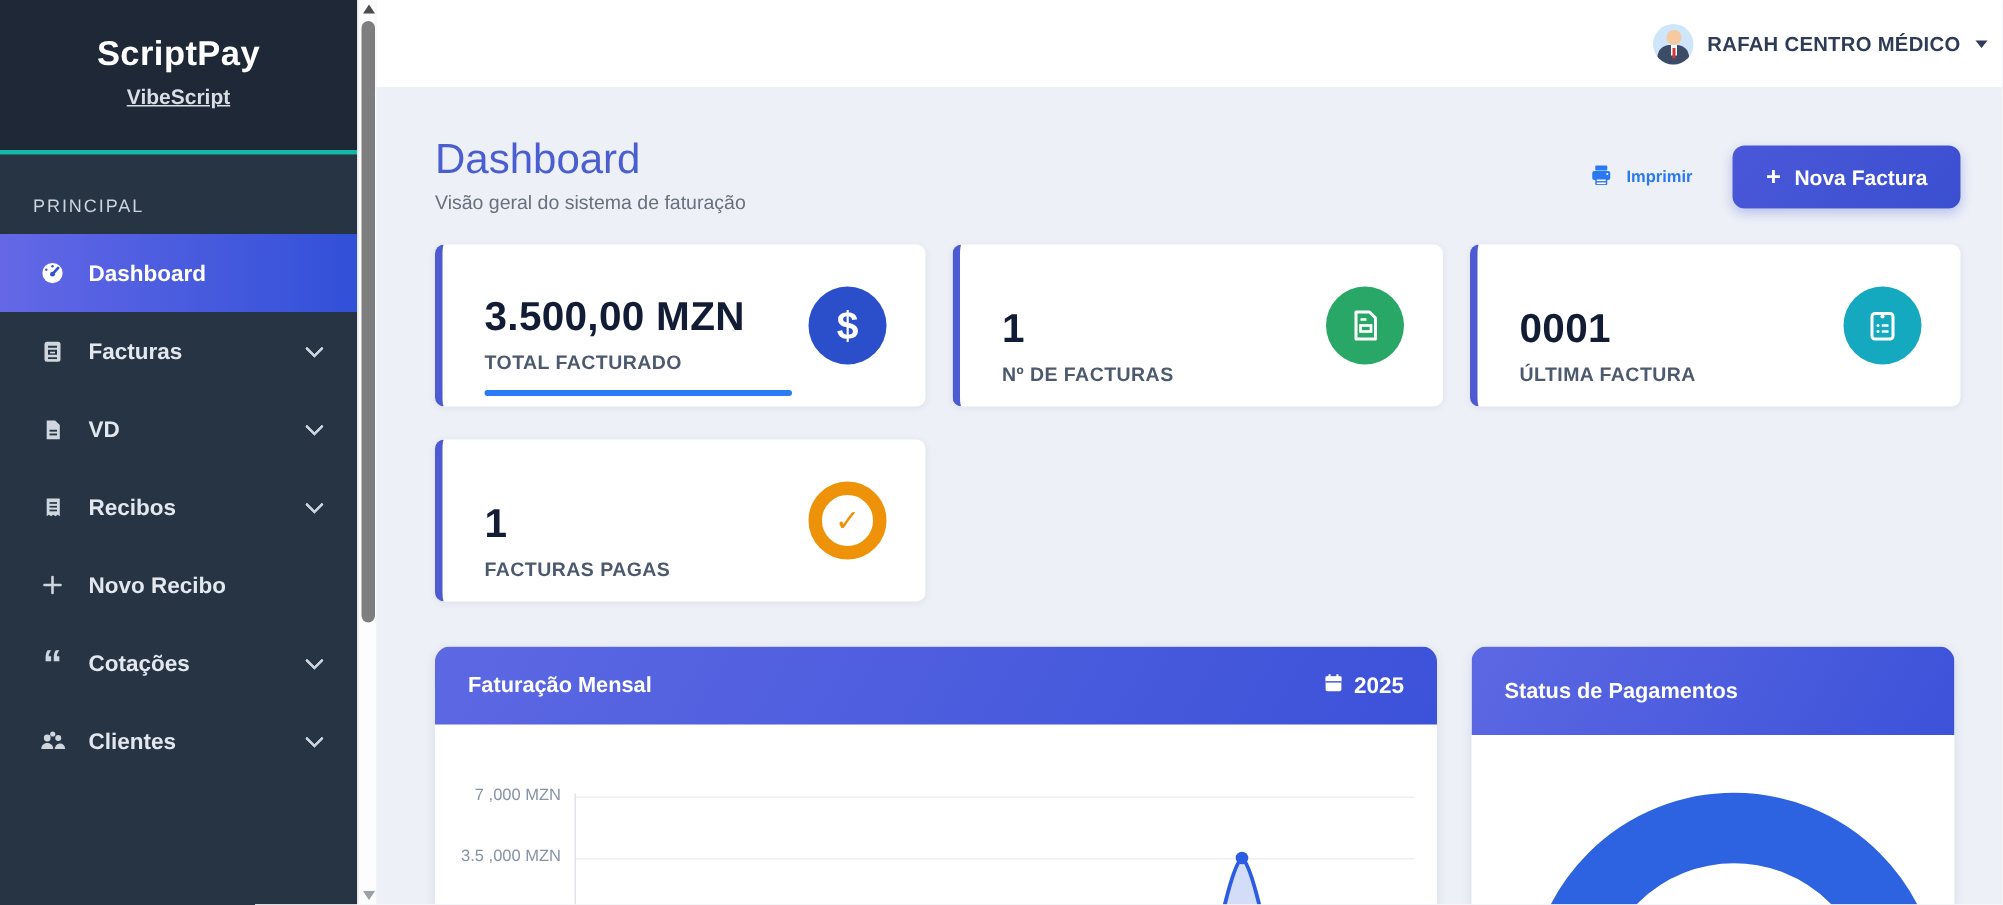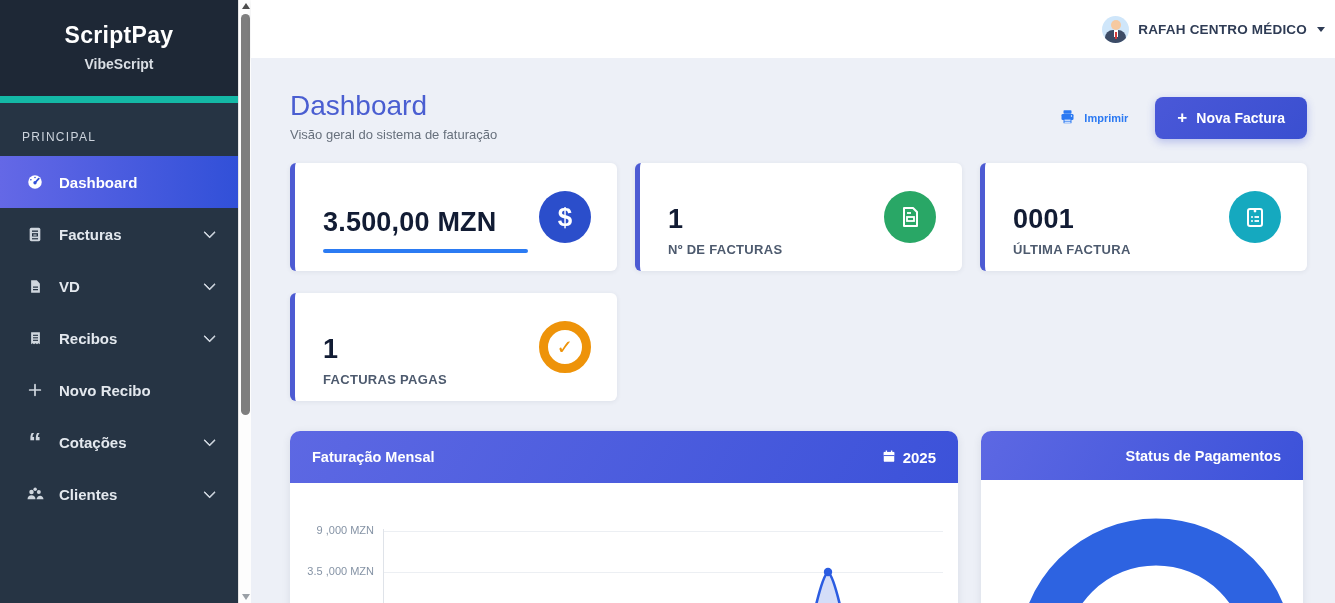--- a/index.html
+++ b/index.html
@@ -2,23 +2,23 @@
 <html><head>
 <meta charset="utf-8">
 <style>
   * { margin:0; padding:0; box-sizing:border-box; }
   html,body { width:1335px; height:603px; }
   body { font-family:"Liberation Sans","DejaVu Sans",sans-serif; overflow:hidden; }
   .screen { position:relative; width:1335px; height:603px; background:#edf0f7; overflow:hidden; }
 
   
   .sidebar { position:absolute; left:0; top:0; width:238px; height:603px; background:#263444; }
-  .brand { height:103px; background:#1e2836; border-bottom:7px solid #14b8a6; text-align:center; padding-top:22px; }
+  .brand { height:103px; background:#1e2836; border-bottom:3px solid #14b8a6; text-align:center; padding-top:22px; }
   .brand-title { color:#ffffff; font-size:23px; font-weight:700; letter-spacing:.3px; }
-  .brand-sub { color:#d9dee4; font-size:14px; font-weight:700; margin-top:7px; }
+  .brand-sub { color:#d9dee4; font-size:14px; font-weight:700; margin-top:7px;text-decoration:underline; }
   .section-label { margin:27px 0 12px 22px; color:#cdd4dd; font-size:12px; font-weight:400; letter-spacing:1.3px; }
   .nav { display:flex; flex-direction:column; }
   .nav-item { display:flex; align-items:center; height:52px; padding:0 26px 0 24px; color:#e3e8ee; font-size:15px; font-weight:700; text-decoration:none; cursor:pointer; }
   .nav-item .nicon { width:22px; display:flex; justify-content:center; margin-right:13px; flex:0 0 22px; }
   .nav-item.active { background:linear-gradient(90deg,#6468e6,#3150d8); color:#ffffff; }
   .chev { margin-left:auto; width:9px; height:9px; border-right:2.5px solid #cdd4dd; border-bottom:2.5px solid #cdd4dd; transform:rotate(45deg) translateY(-3px); border-radius:1px; }
   .quote-glyph { font-size:26px; line-height:14px; color:#cfd6de; font-weight:700; }
 
   
   .vscroll { position:absolute; left:238px; top:0; width:13px; height:603px; background:#fdfdfd; border-left:1px solid #e4e4e4; }
@@ -58,21 +58,21 @@
   .dollar-glyph { color:#ffffff; font-size:26px; font-weight:800; }
   .check-glyph { font-size:20px; font-weight:800; }
 
   
   .charts-row { display:flex; gap:23px; margin-top:30px; }
   .chart-card { background:#ffffff; border-radius:10px; box-shadow:0 2px 8px rgba(40,50,80,.1); overflow:hidden; }
   .chart-card.main { width:668px; height:290px; }
   .chart-card.side { width:322px; height:290px; }
   .chart-head { background:linear-gradient(120deg,#5d68e3,#3c52d9); display:flex; align-items:center; justify-content:space-between; padding:0 22px; }
   .chart-card.main .chart-head { height:52px; }
-  .chart-card.side .chart-head { height:49px;justify-content:flex-end; }
+  .chart-card.side .chart-head { height:59px; }
   .chart-title { color:#ffffff; font-size:14.5px; font-weight:700; }
   .year-badge { display:flex; align-items:center; gap:7px; color:#ffffff; font-size:15px; font-weight:700; }
   .chart-body { position:relative; width:100%; }
   .chart-card.main .chart-body { height:238px; }
   .chart-card.side .chart-body { height:241px; }
   .gridline { position:absolute; left:93px; width:560px; height:1px; background:#eceff3; }
   .ytick { position:absolute; left:0; width:84px; text-align:right; color:#8593a5; font-size:11px; }
   .yaxis { position:absolute; left:93px; top:46px; width:1px; height:182px; background:#dfe3e9; }
   .plot-svg { position:absolute; left:0; top:0; }
 </style>
@@ -221,20 +221,21 @@
           <span class="btn-plus">+</span>
           <span>Nova Factura</span>
         </button>
       </div>
     </div>
 
     <div class="stats-grid">
 
       <div class="stat-card">
         <div class="stat-value">3.500,00 MZN</div>
+        <div class="stat-label">TOTAL FACTURADO</div>
         <div class="stat-underline"></div>
         <div class="stat-icon" style="background: rgb(43, 78, 203);">
           <span class="dollar-glyph">$</span>
         </div>
       </div>
 
       <div class="stat-card">
         <div class="stat-value">1</div>
         <div class="stat-label">Nº DE FACTURAS</div>
         <div class="stat-icon" style="background: rgb(41, 167, 102);">
@@ -285,21 +286,21 @@
                   <line x1="16.5" y1="2.5" x2="16.5" y2="7" stroke="#ffffff" stroke-width="2.4"></line>
                   <rect x="3" y="10.5" width="18" height="1.6" fill="#3c52d9"></rect>
                 </svg>
             </span>
             <span>2025</span>
           </span>
         </div>
         <div class="chart-body">
           <div class="gridline" style="top:48px"></div>
           <div class="gridline" style="top:89px"></div>
-          <div class="ytick" style="top:41px">9 ,000 MZN</div>
+          <div class="ytick" style="top:41px">7 ,000 MZN</div>
           <div class="ytick" style="top:82px">3.5 ,000 MZN</div>
           <div class="yaxis"></div>
           <svg class="plot-svg" width="668" height="238" viewBox="0 0 668 238">
             <path d="M498,262 C514,182 528,96 538,89 C548,96 562,182 578,262 Z" fill="#6384e5" fill-opacity="0.28" stroke="#2b5ce1" stroke-width="2.6"></path>
             <circle cx="538" cy="89" r="4.2" fill="#2b5ce1"></circle>
           </svg>
         </div>
       </section>
 
       <section class="chart-card side">

